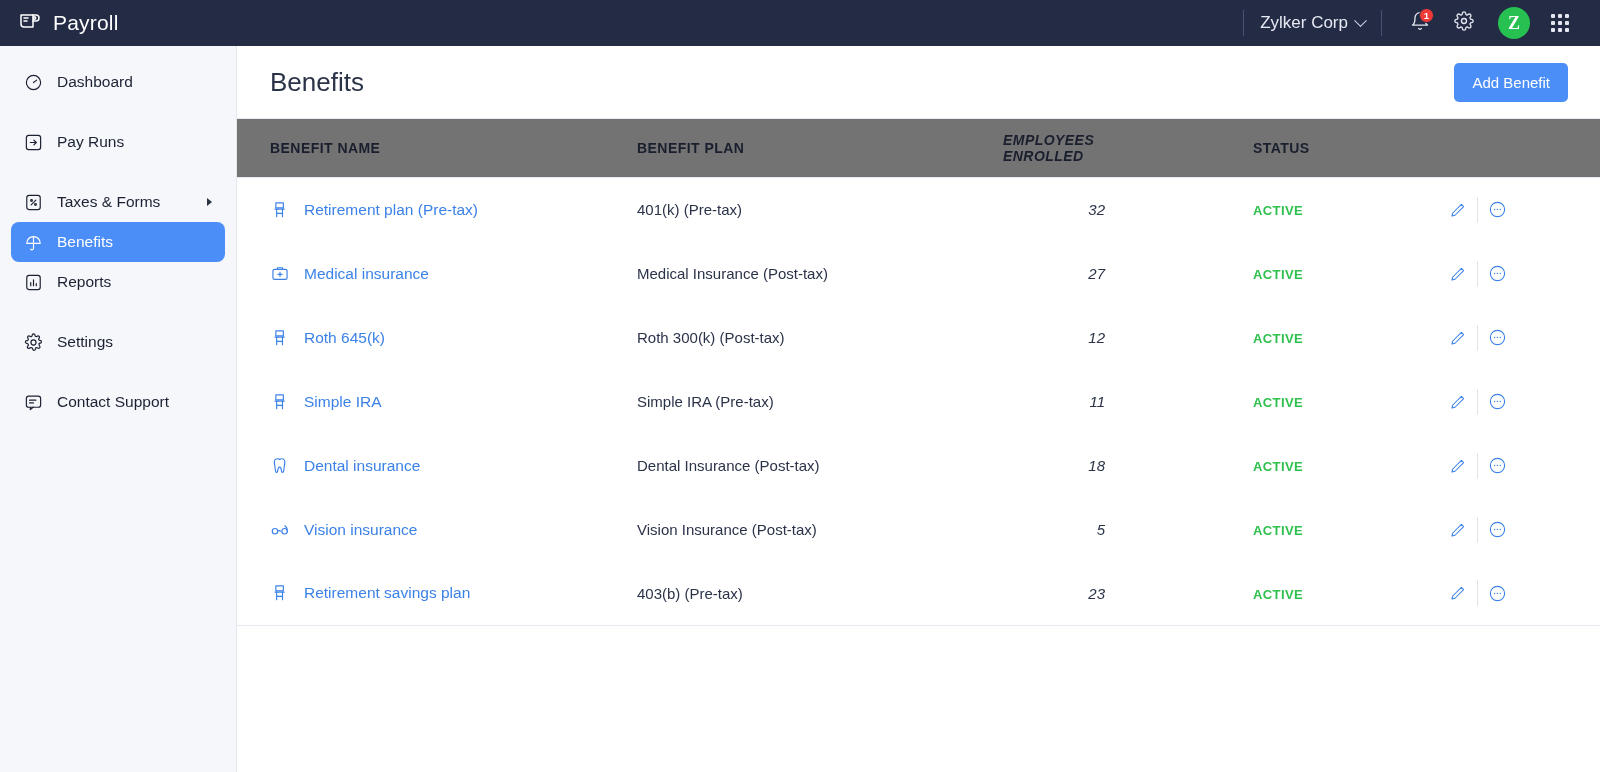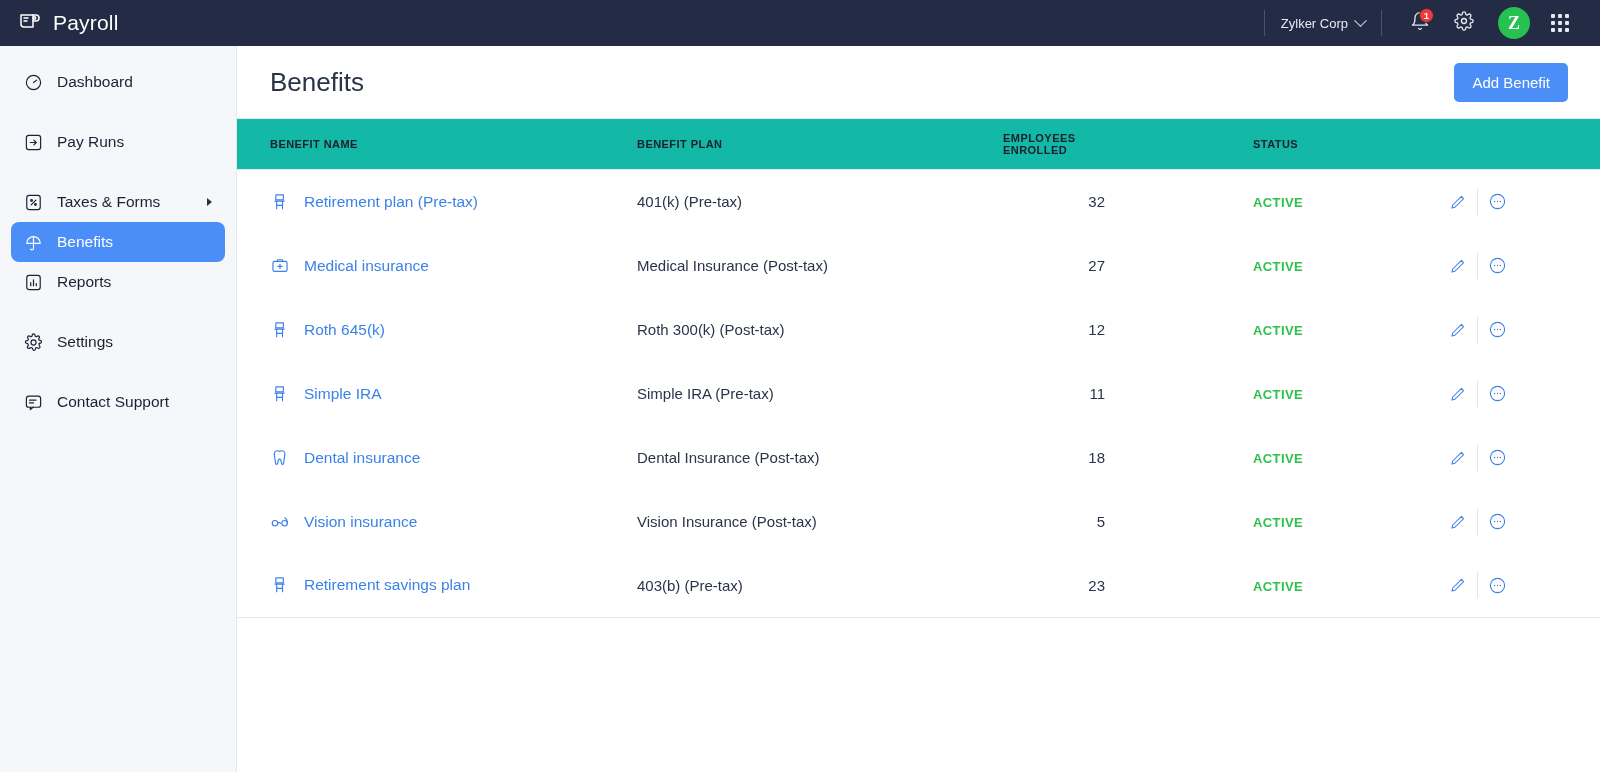--- a/index.html
+++ b/index.html
@@ -14,21 +14,21 @@
   
   .topbar {
     height: 46px; min-height: 46px; background: #232b45;
     display: flex; align-items: center; justify-content: space-between;
     color: #ffffff; position: relative; z-index: 5;
   }
   .brand { display: flex; align-items: center; gap: 11px; width: 241px; padding-left: 18px; }
   .brand-name { font-size: 21px; letter-spacing: .2px; color: #fff; font-weight: 400; }
   .topbar-right { display: flex; align-items: center; gap: 0px; padding-right: 18px; height: 100%; }
   .sep { width: 1px; height: 26px; background: #4a5270; margin: 0 16px; }
-  .org { display: flex; align-items: center; gap: 8px; font-size: 13px; color: #e7e9f2; cursor: pointer; }
+  .org { display: flex; align-items: center; gap: 8px; font-size: 17px; color: #e7e9f2; cursor: pointer; }
   .chev { width: 9px; height: 9px; border-right: 1.6px solid #cfd3e4; border-bottom: 1.6px solid #cfd3e4;
           transform: rotate(45deg) translate(-2px,-2px); }
   .ticon { width: 44px; height: 46px; display: flex; align-items: center; justify-content: center; cursor: pointer; position: relative; }
   .badge {
     position: absolute; top: 8px; right: 8px; min-width: 15px; height: 15px; border-radius: 8px;
     background: #ef3b38; color: #fff; font-size: 9.5px; font-weight: 700;
     display: flex; align-items: center; justify-content: center; padding: 0 3px; border: 1.5px solid #232b45;
   }
   .avatar {
     width: 32px; height: 32px; border-radius: 50%; background: #27c152; color: #fff;
@@ -68,31 +68,31 @@
   }
   .page-title { font-size: 26px; color: #2b3349; font-weight: 400; }
   .primary-btn {
     background: #4c8ef7; color: #fff; border: none; border-radius: 5px;
     padding: 0 18px; height: 39px; font-size: 15px; cursor: pointer;
     font-family: "Liberation Sans", sans-serif;
   }
 
   table.grid { width: 100%; border-collapse: collapse; table-layout: fixed; }
   table.grid thead th {
-    font-size: 11px; letter-spacing: .45px; color: #1a1f2e; font-weight: 700;
+    font-size: 14px; letter-spacing: .45px; color: #1a1f2e; font-weight: 700;
     text-align: left; padding: 13px 0 13px 0; height: 37px;
-    border-top: 1px solid #e6e9ef; border-bottom: 1px solid #e6e9ef; background: #14b8a6;
+    border-top: 1px solid #e6e9ef; border-bottom: 1px solid #e6e9ef; background: #737373;
   }
   table.grid tbody tr { height: 64px; }
   table.grid tbody tr:last-child td { border-bottom: 1px solid #e6e9ef; }
   table.grid td { font-size: 15px; color: #2b3349; vertical-align: middle; padding: 0; }
 
   .col-name   { width: 400px; padding-left: 33px !important; }
   .col-plan   { width: 366px; }
-  .col-enroll { width: 250px; text-align: right; padding-right: 148px !important; }
+  .col-enroll { width: 250px; text-align: right; padding-right: 148px !important; font-style: italic; }
   .col-status { width: 168px; }
   .col-act    { width: auto; }
 
   th.col-name { padding-left: 33px; }
   th.col-enroll { text-align: right; padding-right: 148px; }
 
   .bname { display: flex; align-items: center; gap: 14px; }
   .bname a { color: #3b82e8; text-decoration: none; font-size: 15.5px; cursor: pointer; }
   .bicon { width: 20px; height: 20px; flex: 0 0 20px; display: flex; align-items: center; justify-content: center; }
   .bicon svg { stroke: #3b82e8; fill: none; stroke-width: 1.4; stroke-linecap: round; stroke-linejoin: round; }

